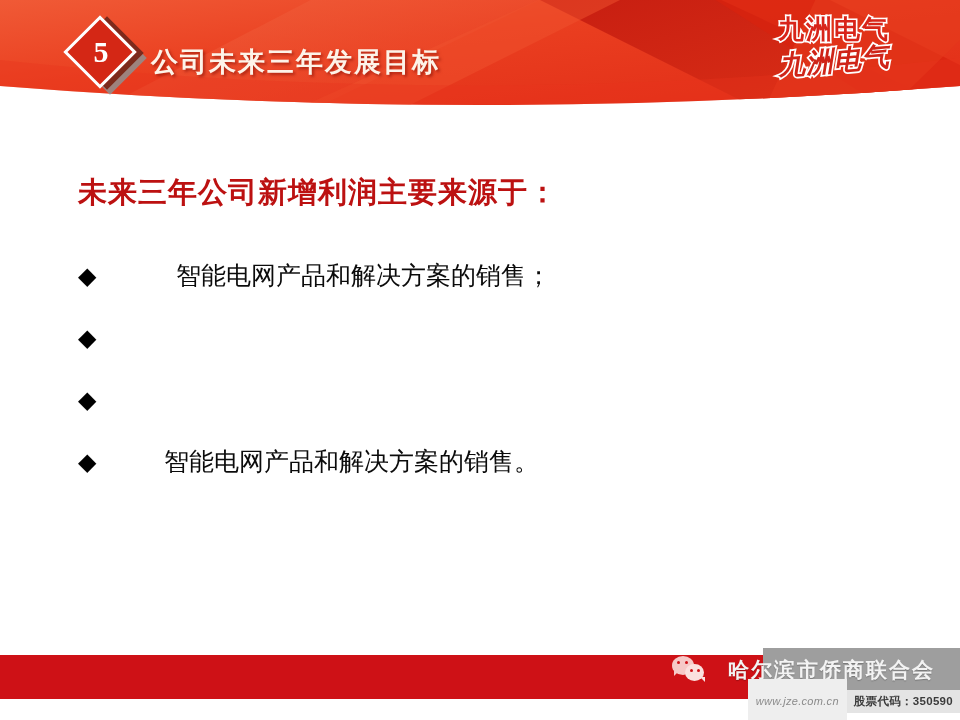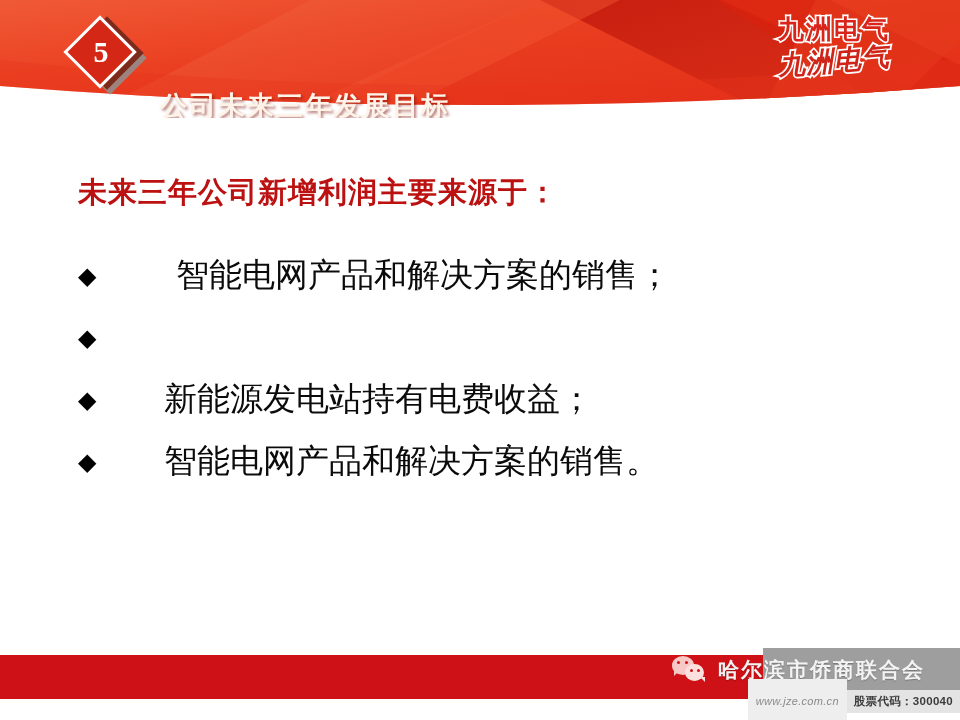--- a/index.html
+++ b/index.html
@@ -80,29 +80,28 @@
     line-height: 60px;
     text-align: center;
     color: #ffffff;
     font-size: 30px;
     font-weight: bold;
     font-family: "Liberation Serif", "DejaVu Serif", serif;
   }
 
   .header-title {
     position: absolute;
-    left: 160px;
+    left: 151px;
     top: 44px;
     font-size: 27px;
     font-weight: bold;
     color: #fdf3e8;
     letter-spacing: 2px;
     text-shadow: 2px 2px 3px rgba(120,10,0,.55);
     white-space: nowrap;
-    margin-top: 44px;
   }
 
   
   .logo {
     position: absolute;
     right: 56px;
     top: 12px;
     width: 140px;
     height: 72px;
     text-align: left;
@@ -142,21 +141,21 @@
     left: 0;
     top: 6px;
     font-size: 24px;
     line-height: 24px;
     color: #000000;
   }
   .bullet-text {
     position: absolute;
     left: 86px;
     top: 0;
-    font-size: 33px;
+    font-size: 25px;
     line-height: 34px;
     color: #0b0b0b;
     white-space: nowrap;
   }
   .bullet-row.indented .bullet-text {
     left: 98px;
   }
 
   
   .footer {
@@ -250,21 +249,21 @@
     position: absolute;
     width: 3px; height: 3px;
     border-radius: 50%;
     background: #ce1116;
   }
   .watermark-text {
     font-size: 21px;
     font-weight: bold;
     color: #f3f3f3;
     letter-spacing: 2px;
-    margin-left: 6px;
+    margin-left: 16px;
     white-space: nowrap;
     text-shadow: 0 1px 1px rgba(0,0,0,.25);
   }
   .watermark-plate {
     position: absolute;
     left: 763px;
     top: 648px;
     width: 197px;
     height: 44px;
     background: #9e9e9e;
@@ -337,21 +336,20 @@
         <span class="bullet-mark">◆</span>
         <span class="bullet-text">智能电网产品和解决方案的销售；</span>
       </div>
 
       <div class="bullet-row">
         <span class="bullet-mark">◆</span>
       </div>
 
       <div class="bullet-row">
         <span class="bullet-mark">◆</span>
-        <span class="bullet-text">新能源发电站持有电费收益；</span>
       </div>
 
       <div class="bullet-row">
         <span class="bullet-mark">◆</span>
         <span class="bullet-text">智能电网产品和解决方案的销售。</span>
       </div>
 
     </div>
   </div>
 
@@ -370,16 +368,16 @@
       <div class="d" style="left:18px; top:15px;"></div>
       <div class="d" style="left:25px; top:15px;"></div>
     </div>
     <div class="watermark-text">哈尔滨市侨商联合会</div>
   </div>
 
   <div class="footer-strip"></div>
 
   <div class="footer-info">
     <span class="footer-url">www.jze.com.cn</span>
-    <span class="footer-code">股票代码：300040</span>
+    <span class="footer-code">股票代码：350590</span>
   </div>
 
 </div>
 
 </body></html>

